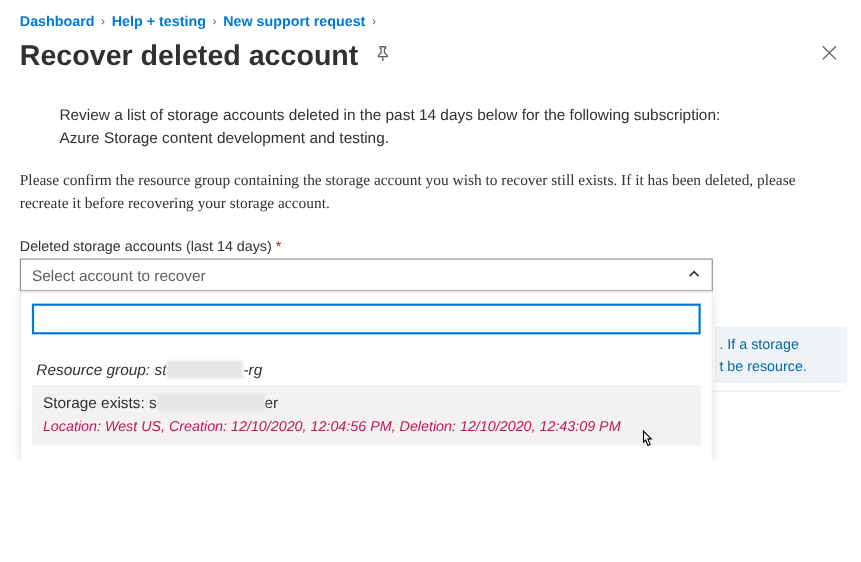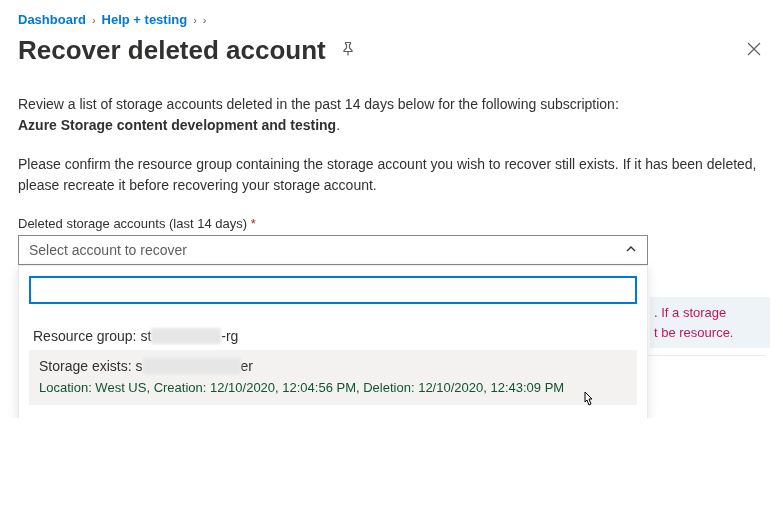--- a/index.html
+++ b/index.html
@@ -12,23 +12,23 @@
       background: #fff;
     }
     .breadcrumb { display: flex; align-items: center; gap: 6px; font-size: 13px; margin-bottom: 8px; }
     .breadcrumb a { color: #0078d4; text-decoration: none; cursor: pointer; font-weight: bold; }
     .breadcrumb .chev { color: #605e5c; font-size: 11px; }
     .title-row { display: flex; align-items: center; justify-content: space-between; margin-bottom: 28px; }
     .title-left { display: flex; align-items: center; gap: 14px; }
     h1 { font-size: 26px; font-weight: 600; text-align: right; }
     .pin-icon { color: #605e5c; cursor: pointer; }
     .close-icon { color: #605e5c; cursor: pointer; font-size: 16px; padding: 4px; }
-    .intro { margin-bottom: 18px; line-height: 1.5; }
-    .intro .sub-name { font-weight: 700; }
-    .confirm-text { margin-bottom: 20px; line-height: 1.5; }
+    .intro { margin-bottom: 18px; line-height: 1.5; margin-left: 36px; }
+    .intro .sub-name { font-weight: 400; }
+    .confirm-text { margin-bottom: 20px; line-height: 1.5; font-family: Liberation Serif, serif; }
     .field-label { font-size: 13px; margin-bottom: 4px; }
     .req { color: #a4262c; }
     .dropdown-wrap { position: relative; width: 630px; }
     .dropdown-toggle {
       border: 1px solid #8a8886;
       height: 30px;
       padding: 0 10px;
       display: flex;
       align-items: center;
       justify-content: space-between;
@@ -55,42 +55,43 @@
       border: 2px solid #0078d4;
       padding: 0 6px;
       font-size: 14px;
       outline: none;
     }
     .group-header {
       margin-top: 18px;
       padding: 6px 4px;
       font-size: 14px;
       color: #323130;
+      font-style: italic;
     }
     .account-option {
       background: #f3f2f1;
       padding: 8px 10px 10px 10px;
       cursor: pointer;
     }
     .account-option .acct-line { font-size: 14px; color: #323130; margin-bottom: 6px; }
-    .account-option .detail-line { font-size: 13px; color: #14532d; }
+    .account-option .detail-line { font-size: 13px; color: #be185d; font-style: italic; }
     .redact {
       display: inline-block;
       background: #e6e6e6;
       color: transparent;
       filter: blur(1.5px);
       user-select: none;
     }
     .info-peek {
       position: absolute;
       right: -122px;
       top: 62px;
       width: 120px;
       font-size: 13px;
-      color: #be185d;
+      color: #0369a1;
       line-height: 1.5;
       background: #eef3f8;
       padding: 6px 8px 6px 4px;
       text-align: left;
     }
     .cursor-icon {
       position: absolute;
       right: 50px;
       bottom: 6px;
       pointer-events: none;
@@ -113,20 +114,21 @@
     }
   </style>
 </head>
 <body>
 
 <nav class="breadcrumb">
   <a>Dashboard</a>
   <span class="chev">›</span>
   <a>Help + testing</a>
   <span class="chev">›</span>
+  <a>New support request</a>
   <span class="chev">›</span>
 </nav>
 
 <div class="title-row">
   <div class="title-left">
     <h1>Recover deleted account</h1>
     <span class="pin-icon">
       <svg width="16" height="16" viewBox="0 0 16 16" fill="none" stroke="currentColor" stroke-width="1.2">
         <path d="M5.5 1.5 H10.5 V3 L9.5 3.5 V7 L12 9.5 V10.5 H4 V9.5 L6.5 7 V3.5 L5.5 3 Z M8 10.5 V14.5"></path>
       </svg>

